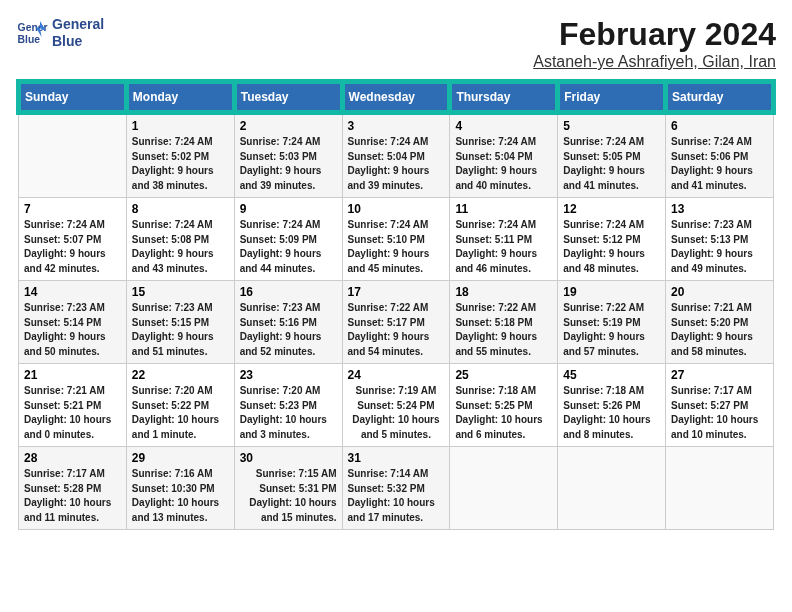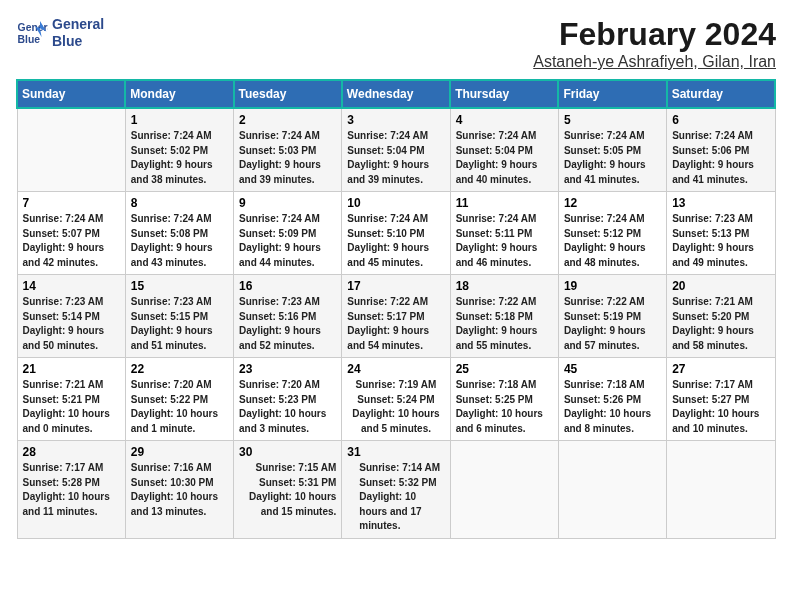--- a/index.html
+++ b/index.html
@@ -50,21 +50,21 @@
       font-size: 11px;
     }
     thead tr {
       background-color: #2e6db4;
       color: #fff;
     }
     thead th {
       padding: 6px 4px;
       text-align: left;
       font-size: 12px;
-      border: 2px solid #14b8a6;
+      border: 5px solid #14b8a6;
     }
     tbody tr {
       border: 1px solid #ccc;
     }
     tbody tr:nth-child(odd) {
       background-color: #f5f5f5;
     }
     tbody tr:nth-child(even) {
       background-color: #ffffff;
     }
@@ -310,21 +310,21 @@
 Daylight: 10 hours and 13 minutes.</div>
         </td>
         <td>
           <span class="day-num">30</span>
           <div class="cell-info" style="white-space: pre-line; text-align: right;">Sunrise: 7:15 AM
 Sunset: 5:31 PM
 Daylight: 10 hours and 15 minutes.</div>
         </td>
         <td>
           <span class="day-num">31</span>
-          <div class="cell-info" style="white-space: pre-line; margin-left: 12px;">Sunrise: 7:14 AM
+          <div class="cell-info" style="white-space: pre-line;">Sunrise: 7:14 AM
 Sunset: 5:32 PM
 Daylight: 10 hours and 17 minutes.</div>
         </td>
         <td class="empty-cell"></td>
         <td class="empty-cell"></td>
         <td class="empty-cell"></td>
       </tr>
     </tbody>
 </table>
 

